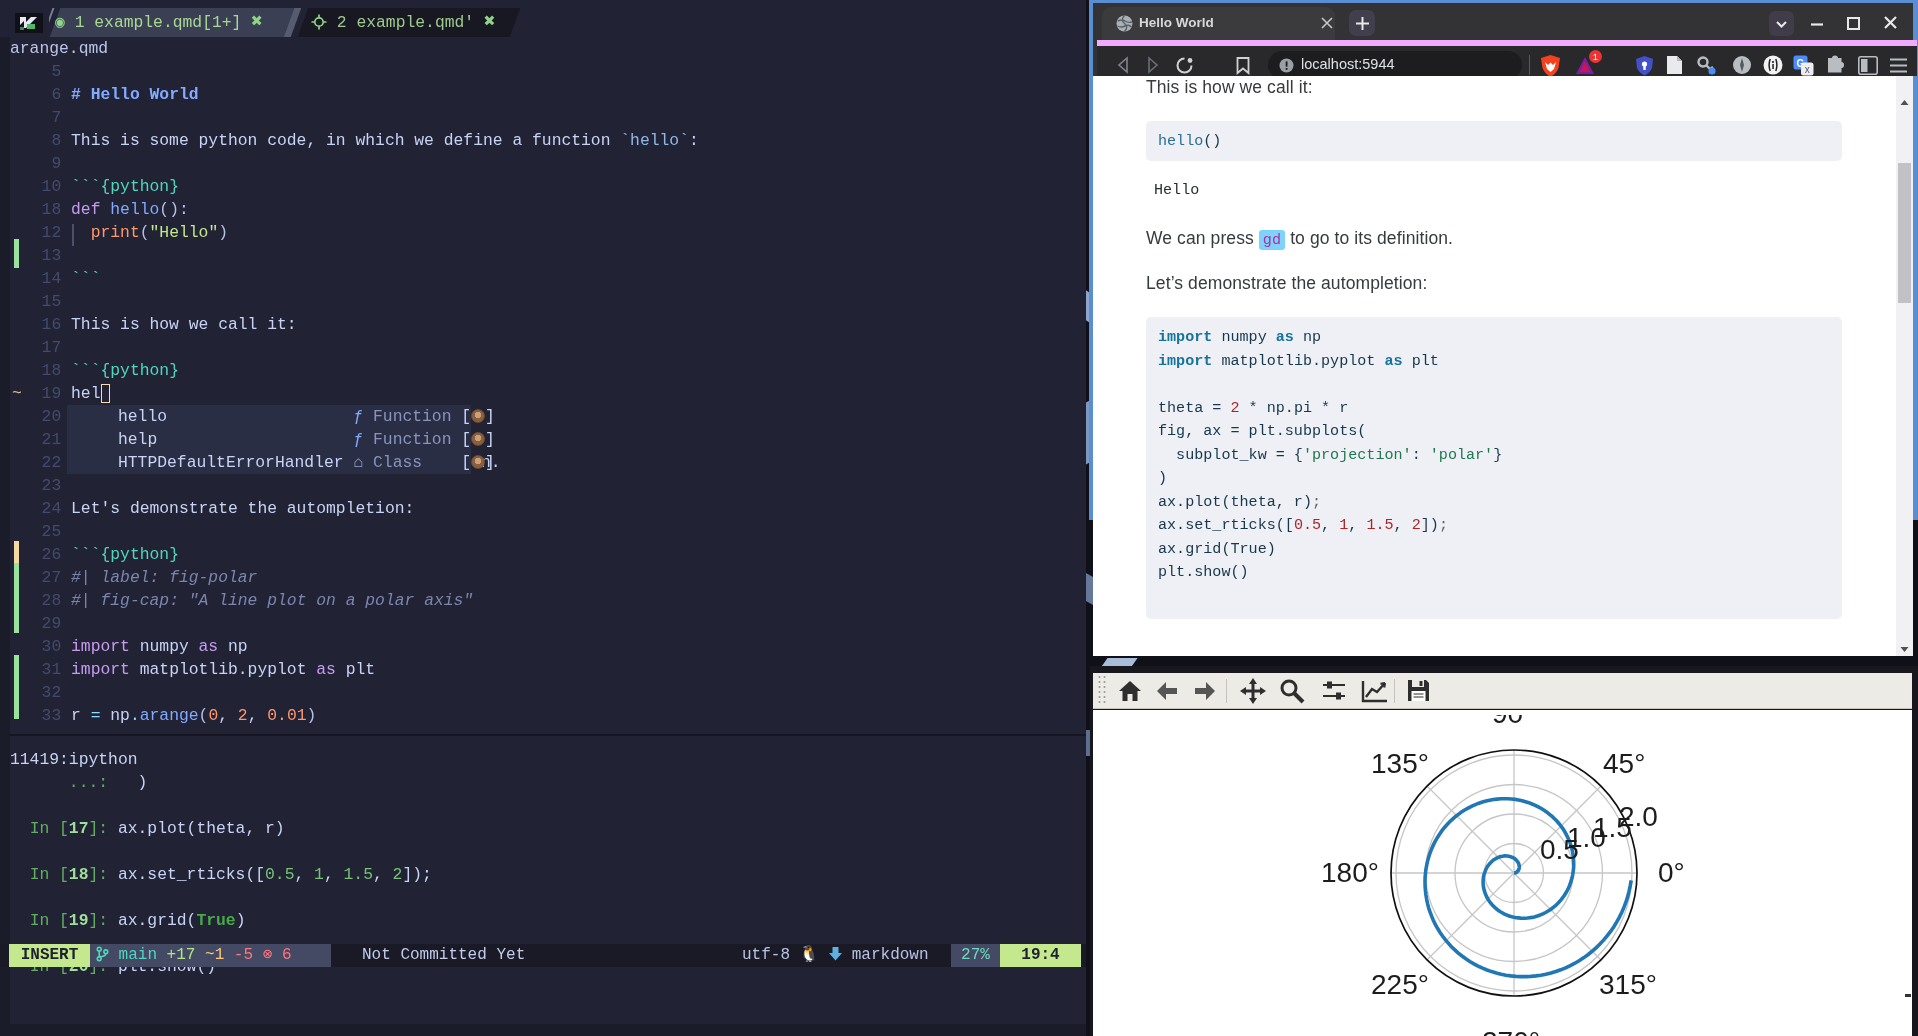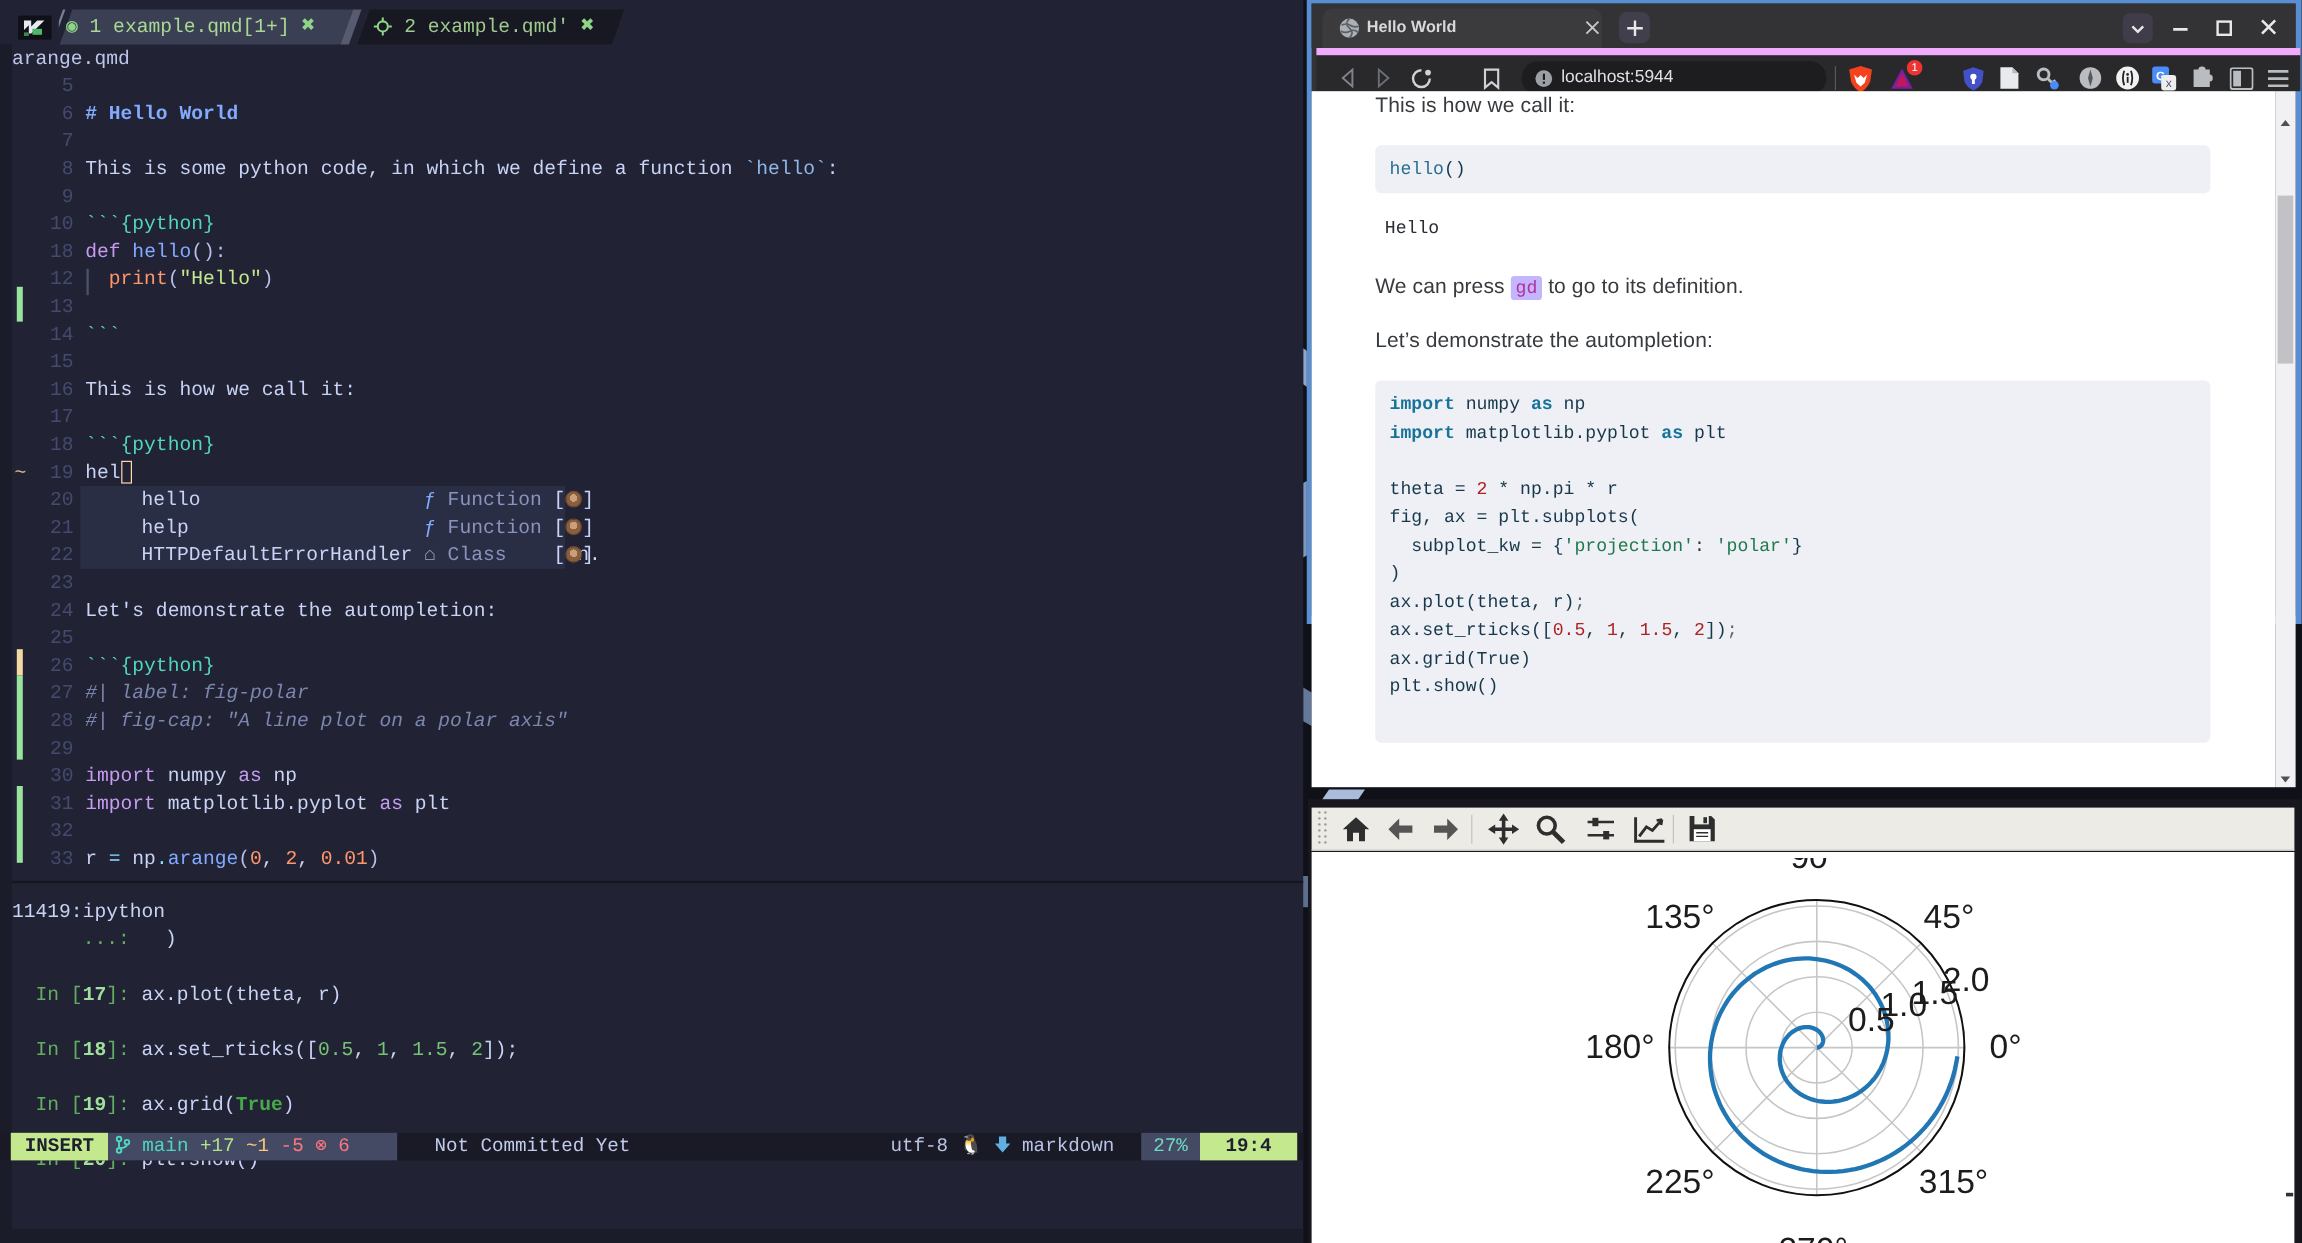--- a/index.html
+++ b/index.html
@@ -82,21 +82,21 @@
 .bp { position:absolute; font-size:17.5px; letter-spacing:0.1px; }
 .bcode { position:absolute; left:53px; width:696px; background:#eef0f5; border-radius:5px;
   font-family:"Liberation Mono", monospace; font-size:15.1px; }
 .bcode div { height:23.5px; line-height:23.5px; white-space:pre; padding-left:12px; color:#17384c; }
 .bkw { color:#177399; font-weight:bold; }
 .bnu { color:#ad2323; }
 .bst { color:#20794d; }
 .bfu { color:#2a6f94; }
 .bpu { color:#5b6570; }
 .bmono { position:absolute; font-family:"Liberation Mono", monospace; font-size:15.1px; color:#2a2e33; }
-.gd { font-family:"Liberation Mono", monospace; font-size:15.1px; color:#b0319e; background:#c4b5fd; border-radius:3px; padding:1px 4px; }
+.gd { font-family:"Liberation Mono", monospace; font-size:15.1px; color:#b0319e; background:#7dd3fc; border-radius:3px; padding:1px 4px; }
 
 #mpl { position:absolute; left:1090px; top:666px; width:828px; height:370px; background:#17171d; }
 #mtoolbar { position:absolute; left:3px; top:7px; width:819px; height:36px; background:#edebe6; border-bottom:1px solid #c8c6c0; }
 #mcanvas { position:absolute; left:3px; top:44px; width:819px; height:326px; background:#ffffff; overflow:hidden; }
 .mlab { position:absolute; font-family:"Liberation Sans", sans-serif; font-size:28px; color:#1c1c1c; }
 </style></head>
 <body>
 
 <div class="wp" style="left:1086px;top:293px;width:8px;height:30px;transform:skewY(35deg)"></div>
 <div class="wp" style="left:1086px;top:400px;width:9px;height:62px;transform:skewY(-30deg);background:#7e97bd"></div>

